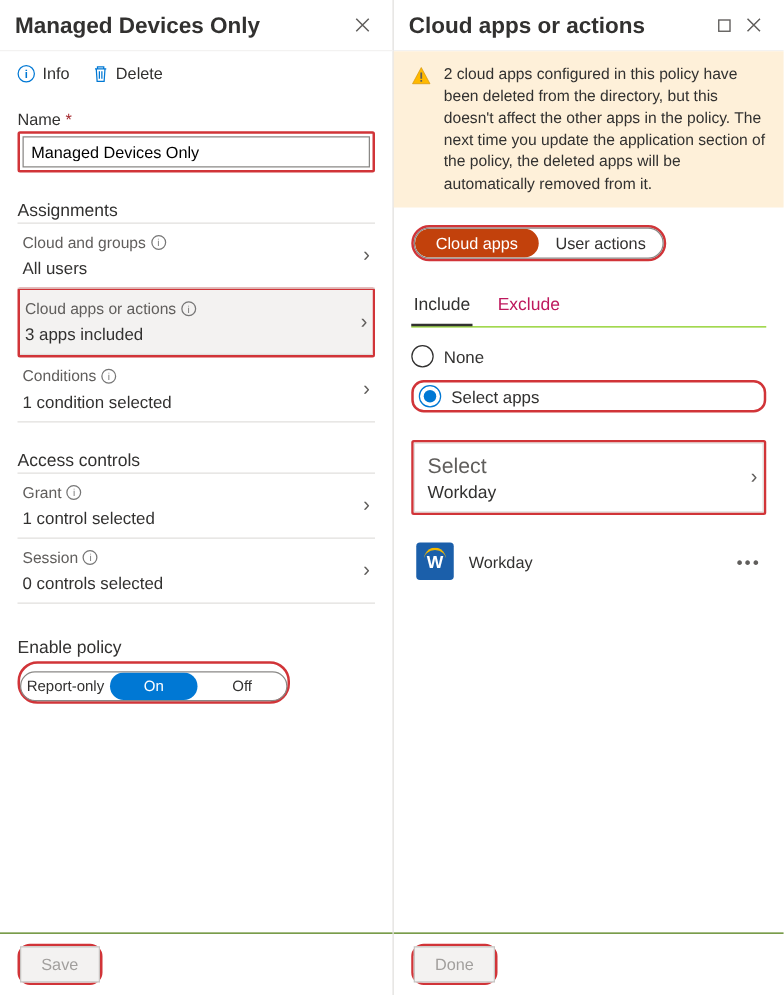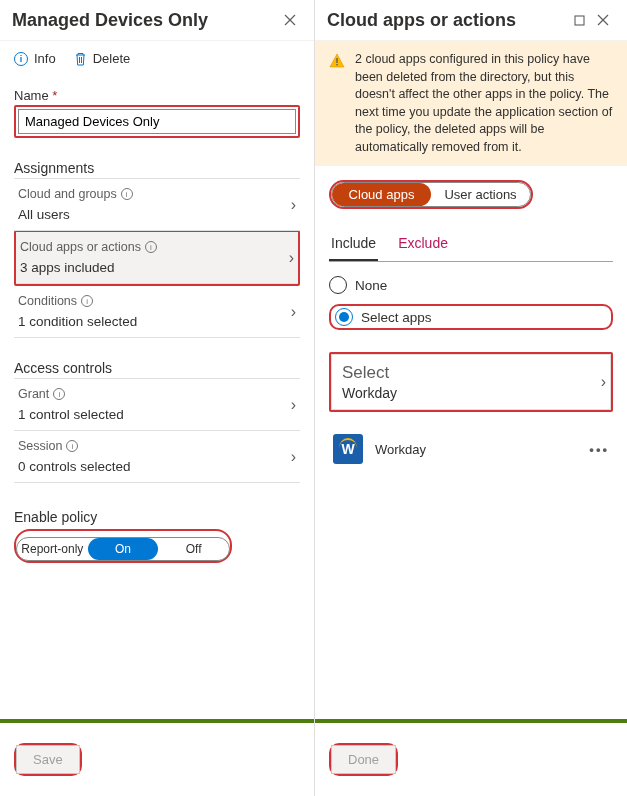--- a/index.html
+++ b/index.html
@@ -108,22 +108,22 @@
     overflow: hidden;
     font-size: 12px;
   }
   .toggle3 > div {
     flex: 1; text-align: center; padding: 4px 0; cursor: pointer;
   }
   .toggle3 .active {
     background: #0078d4; color: #fff; border-radius: 12px;
   }
   .footer {
-    border-top: 4px solid #4d7c0f;
-    padding: 20px 14px;
+    border-top: 1px solid #4d7c0f;
+    padding: 8px 14px;
   }
   .btn {
     padding: 6px 16px;
     font-size: 13px;
     border: 1px solid #c8c6c4;
     background: #f3f2f1;
     color: #a19f9d;
     cursor: pointer;
   }
   .warning-box {

